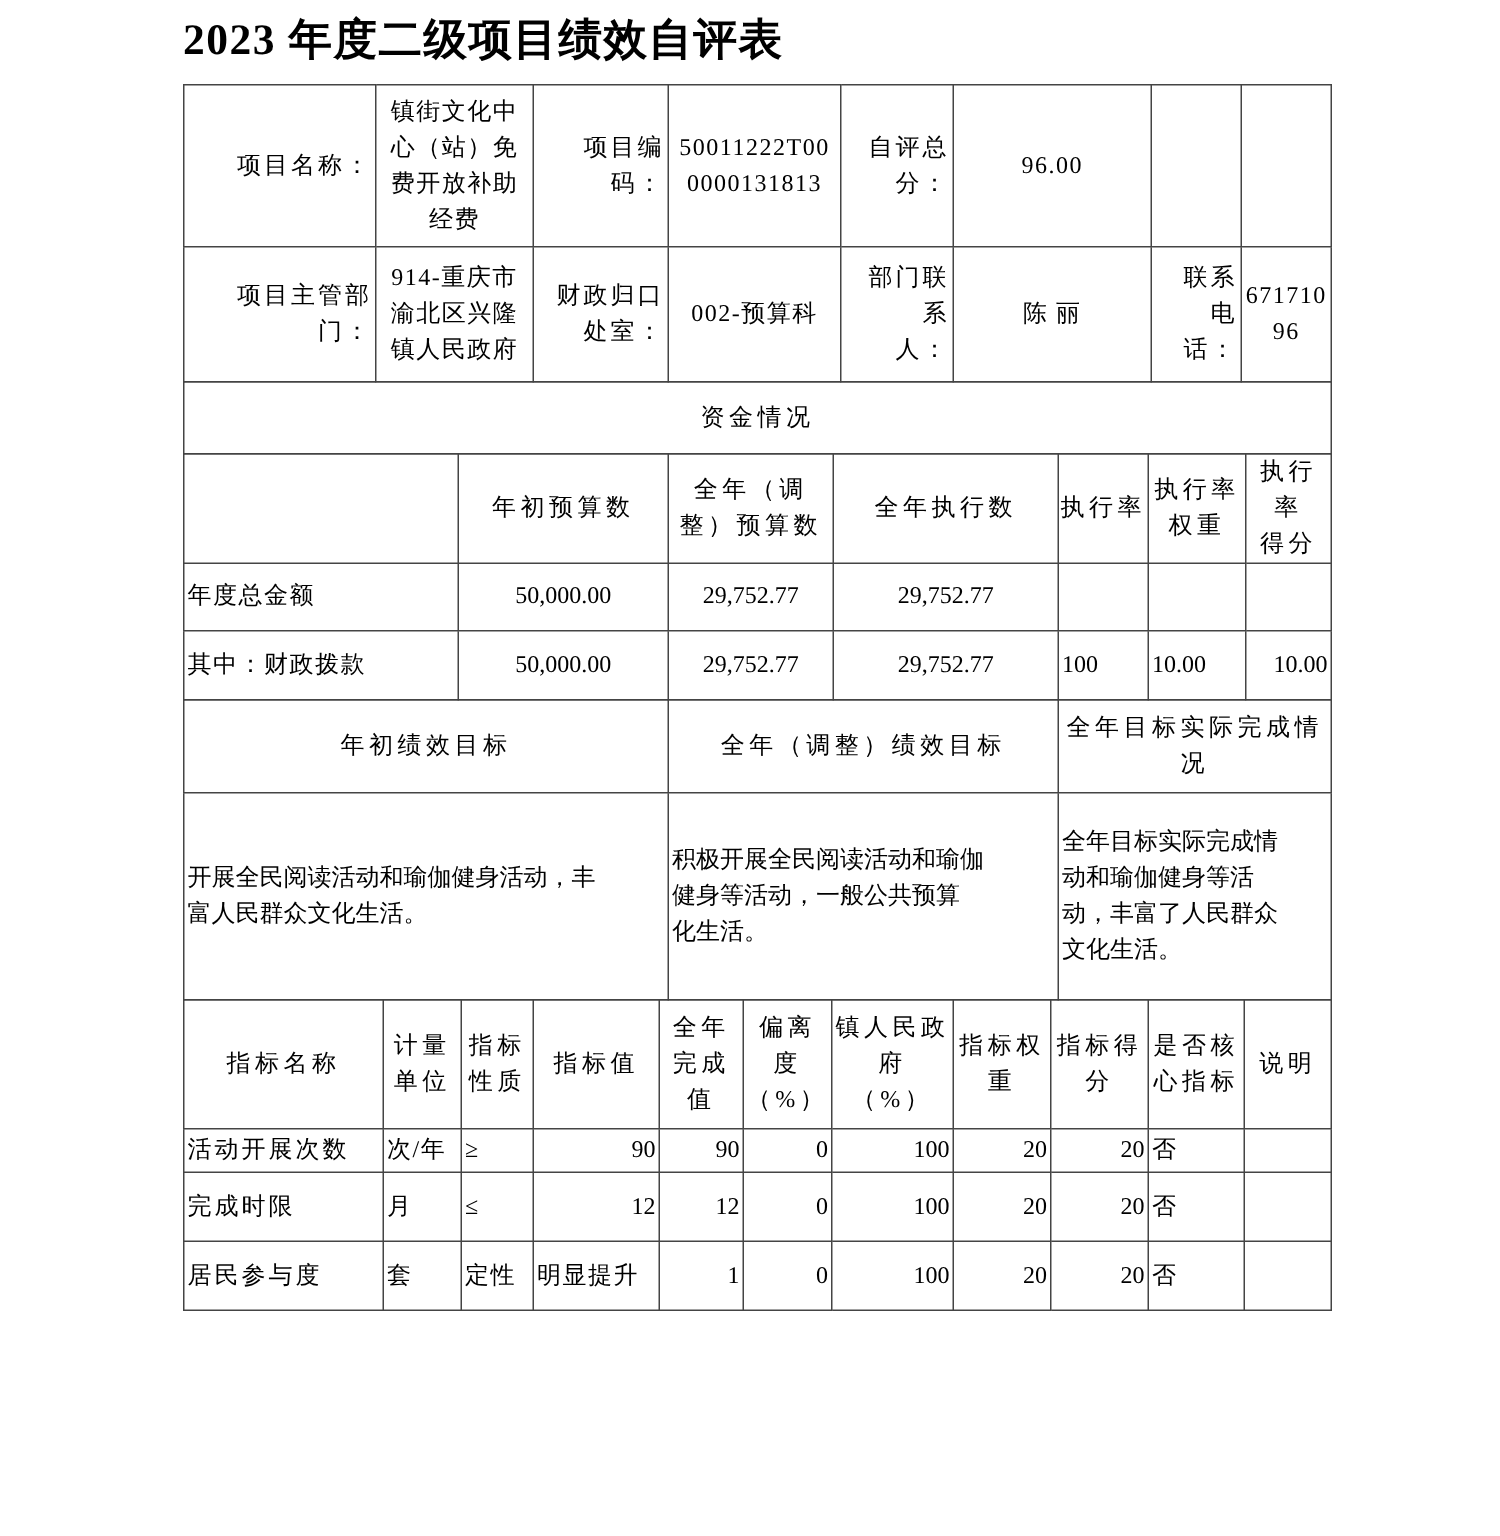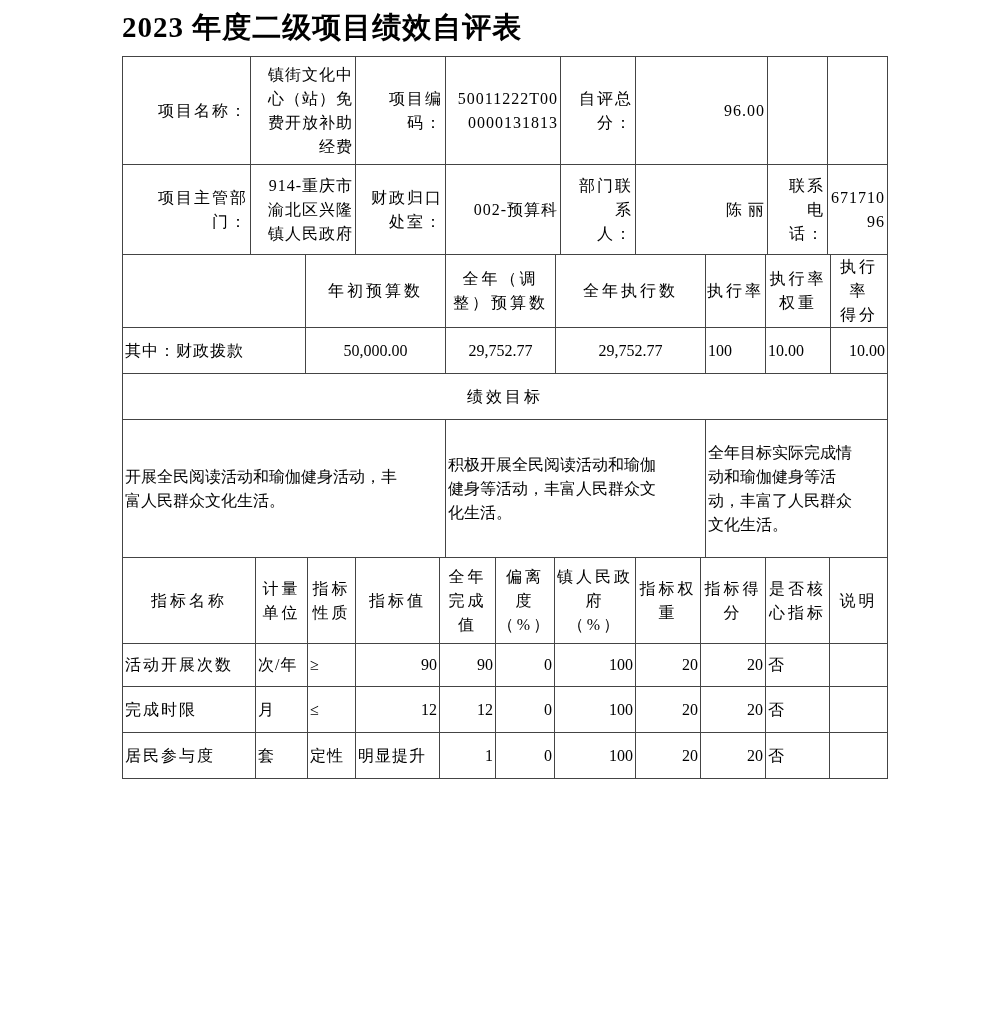--- a/index.html
+++ b/index.html
@@ -37,21 +37,21 @@
     font-size: 16px;
     line-height: 24px;
     padding: 0 2px;
     vertical-align: middle;
     white-space: pre-line;
     overflow: hidden;
     word-break: break-all;
   }
   
   td.lbl  { text-align: right;  letter-spacing: 2px; padding-right: 3px; }
-  td.val  { text-align: right;   letter-spacing: 1px; padding-left: 3px; }
+  td.val  { text-align: center;   letter-spacing: 1px; padding-left: 3px; }
   td.hdr  { text-align: center; letter-spacing: 3px; }
   td.band { text-align: center; letter-spacing: 3px; }
   td.rowlbl { text-align: left; letter-spacing: 1px; padding-left: 3px; }
   td.numc { text-align: center; letter-spacing: 0; }
   td.numl { text-align: left;   letter-spacing: 0; padding-left: 3px; }
   td.numr { text-align: right;  letter-spacing: 0; padding-right: 2px; }
   td.goal {
     text-align: left;
     vertical-align: top;
     letter-spacing: 0;
@@ -111,20 +111,30 @@
         <td class="val">陈 丽</td>
         <td class="lbl">联系
 电
 话：</td>
         <td class="val">671710
 96</td>
       </tr>
     </tbody>
   </table>
 
+  <table class="tbl">
+    <colgroup>
+        <col style="width:765px">
+      </colgroup>
+    <tbody>
+      <tr style="height:48px">
+        <td class="band">资金情况</td>
+      </tr>
+    </tbody>
+  </table>
 
   <table class="tbl">
     <colgroup>
       <col style="width:183px">
         <col style="width:140px">
         <col style="width:110px">
         <col style="width:150px">
       <col style="width:60px">
         <col style="width:65px">
         <col style="width:57px">
@@ -135,55 +145,60 @@
         <td class="hdr">年初预算数</td>
         <td class="hdr">全年（调
 整）预算数</td>
         <td class="hdr">全年执行数</td>
         <td class="hdr" style="padding:0 1px">执行率</td>
         <td class="hdr">执行率
 权重</td>
         <td class="hdr">执行率
 得分</td>
       </tr>
+      <tr style="height:45px">
+        <td class="rowlbl">年度总金额</td>
+        <td class="numc">50,000.00</td>
+        <td class="numc">29,752.77</td>
+        <td class="numc">29,752.77</td>
+        <td class="numl"></td>
+        <td class="numl"></td>
+        <td class="numr"></td>
+      </tr>
       <tr style="height:46px">
         <td class="rowlbl">其中：财政拨款</td>
         <td class="numc">50,000.00</td>
         <td class="numc">29,752.77</td>
         <td class="numc">29,752.77</td>
         <td class="numl">100</td>
         <td class="numl">10.00</td>
         <td class="numr">10.00</td>
       </tr>
     </tbody>
   </table>
 
-  <table class="tbl">
-    <colgroup>
-        <col style="width:765px">
-      </colgroup>
-    <tbody>
-      <tr style="height:46px">
-        <td class="band">绩效目标</td>
-      </tr>
-    </tbody>
-  </table>
 
   <table class="tbl">
     <colgroup>
       <col style="width:323px">
         <col style="width:260px">
         <col style="width:182px">
     </colgroup>
     <tbody>
+      <tr style="height:62px">
+        <td class="hdr">年初绩效目标</td>
+        <td class="hdr">全年（调整）绩效目标</td>
+        <td class="hdr">全年目标实际完成情
+况</td>
+      </tr>
       <tr style="height:138px">
         <td class="goal">开展全民阅读活动和瑜伽健身活动，丰
 富人民群众文化生活。</td>
         <td class="goal">积极开展全民阅读活动和瑜伽
-健身等活动，丰富人民群众文
+健身等活动，一般公共预算
 化生活。</td>
         <td class="goal">全年目标实际完成情
 动和瑜伽健身等活
 动，丰富了人民群众
 文化生活。</td>
       </tr>
     </tbody>
   </table>
 
 
@@ -217,21 +232,21 @@
         <td class="hdr">镇人民政府
 （%）</td>
         <td class="hdr">指标权
 重</td>
         <td class="hdr">指标得
 分</td>
         <td class="hdr" style="padding:0 1px">是否核
 心指标</td>
         <td class="hdr">说明</td>
       </tr>
-      <tr style="height:43px">
+      <tr style="height:29px">
         <td class="u" style="letter-spacing:2px">活动开展次数</td>
         <td class="u">次/年</td>
         <td class="u">≥</td>
         <td class="numr">90</td>
         <td class="numr">90</td>
         <td class="numr">0</td>
         <td class="numr">100</td>
         <td class="numr">20</td>
         <td class="numr">20</td>
         <td class="u">否</td>

